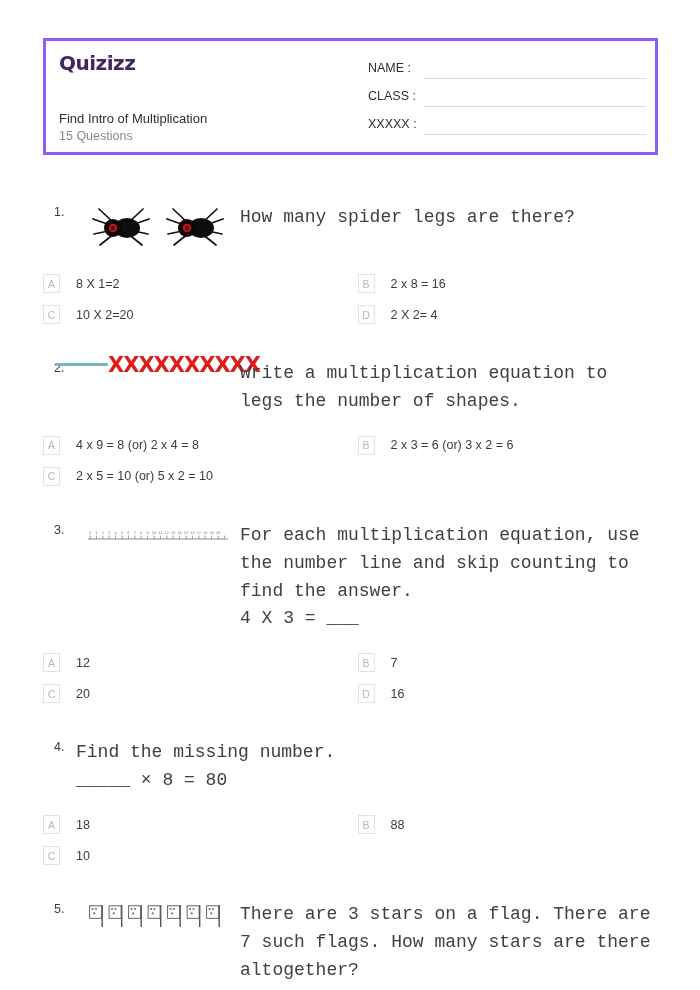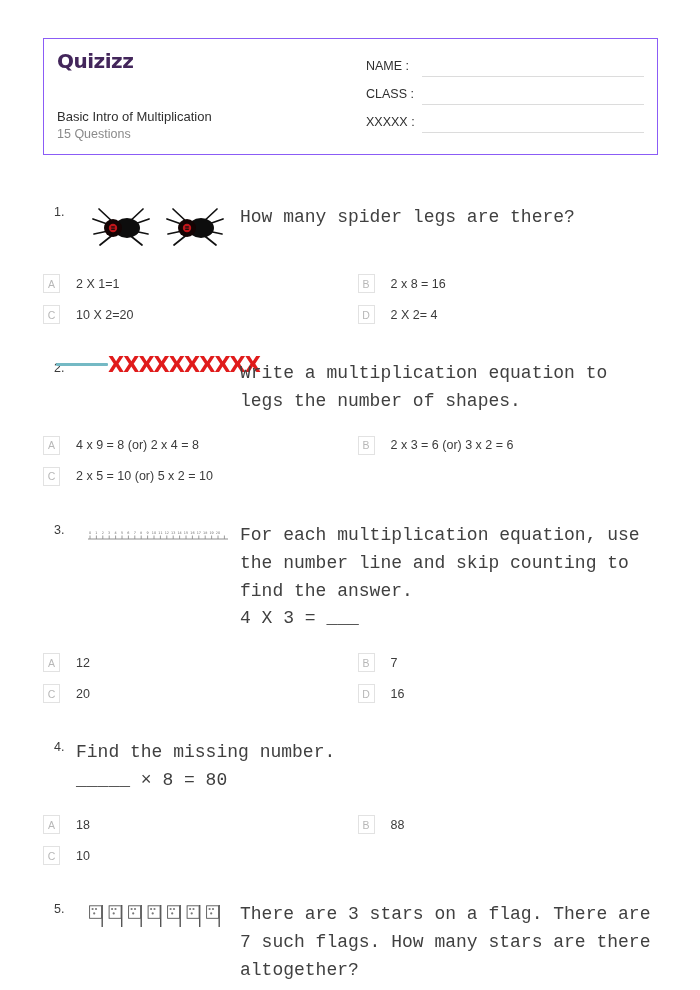--- a/index.html
+++ b/index.html
@@ -16,21 +16,21 @@
     overflow: hidden;
   }
 
   
   .header-card {
     position: absolute;
     left: 43px;
     top: 38px;
     width: 615px;
     height: 117px;
-    border: 1px solid #8b5cf6;
+    border: 3px solid #8b5cf6;
     box-sizing: border-box;
     background: #fff;
   }
   .header-left {
     position: absolute;
     left: 13px;
     top: 12px;
     width: 300px;
   }
   .logo {
@@ -183,21 +183,21 @@
   .numline-img { margin-top: 12px; }
   .flags-img { margin-top: 6px; }
 </style>
 </head>
 <body>
 
 <div class="header-card">
 
   <div class="header-left">
     <div class="logo">Quizizz</div>
-    <div class="wk-title">Basic Intro of Multiplication</div>
+    <div class="wk-title">Find Intro of Multiplication</div>
     <div class="wk-sub">15 Questions</div>
   </div>
 
   <div class="header-right">
     <div class="field-row">
       <span class="field-label">NAME :</span>
       <span class="field-line"></span>
     </div>
     <div class="field-row">
       <span class="field-label">CLASS :</span>
@@ -242,21 +242,21 @@
           </svg>
         </div>
       </div>
       <div class="qtext">
         <span>How many spider legs are there?</span>
       </div>
     </div>
     <div class="options">
       <div class="opt">
         <span class="opt-letter">A</span>
-        <span class="opt-text">2 X 1=1</span>
+        <span class="opt-text">8 X 1=2</span>
       </div>
       <div class="opt col-b">
         <span class="opt-letter">B</span>
         <span class="opt-text">2 x 8 = 16</span>
       </div>
       <div class="opt">
         <span class="opt-letter">C</span>
         <span class="opt-text">10 X 2=20</span>
       </div>
       <div class="opt col-b">

